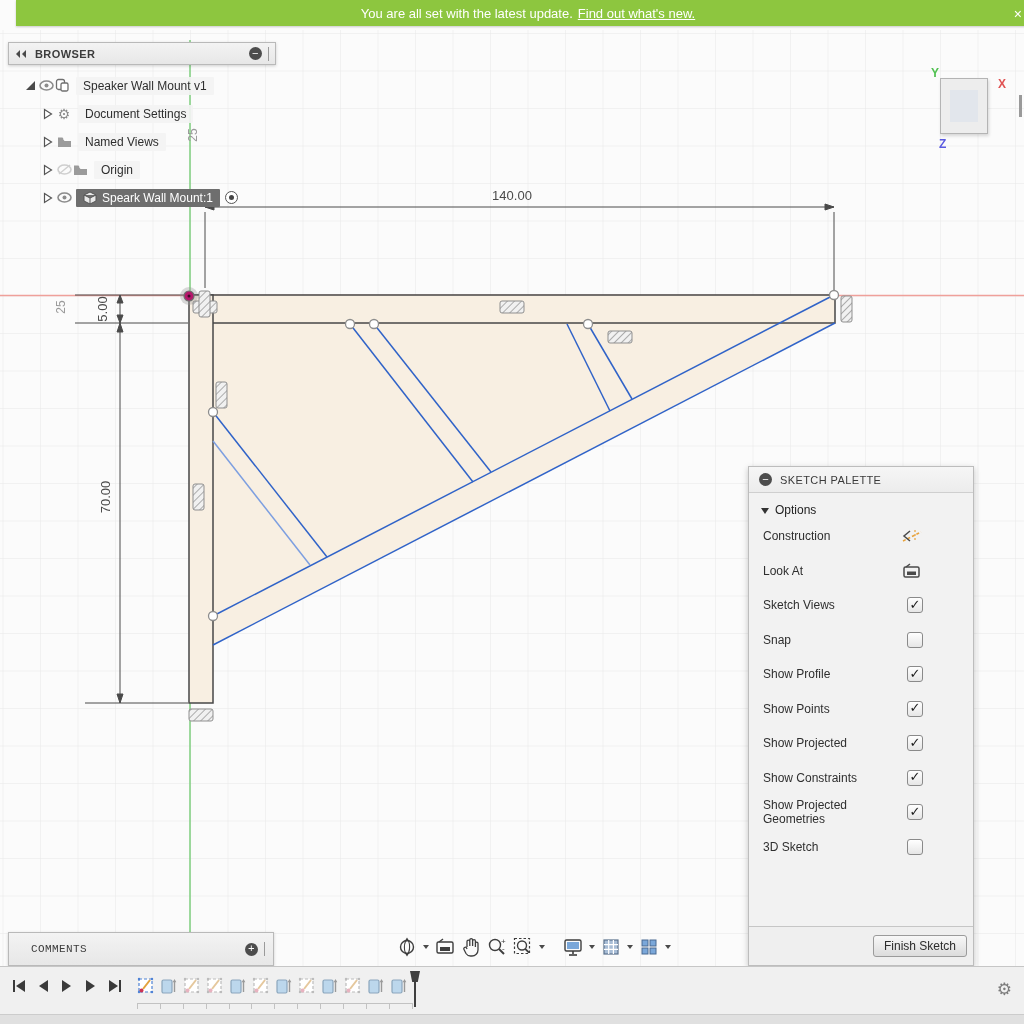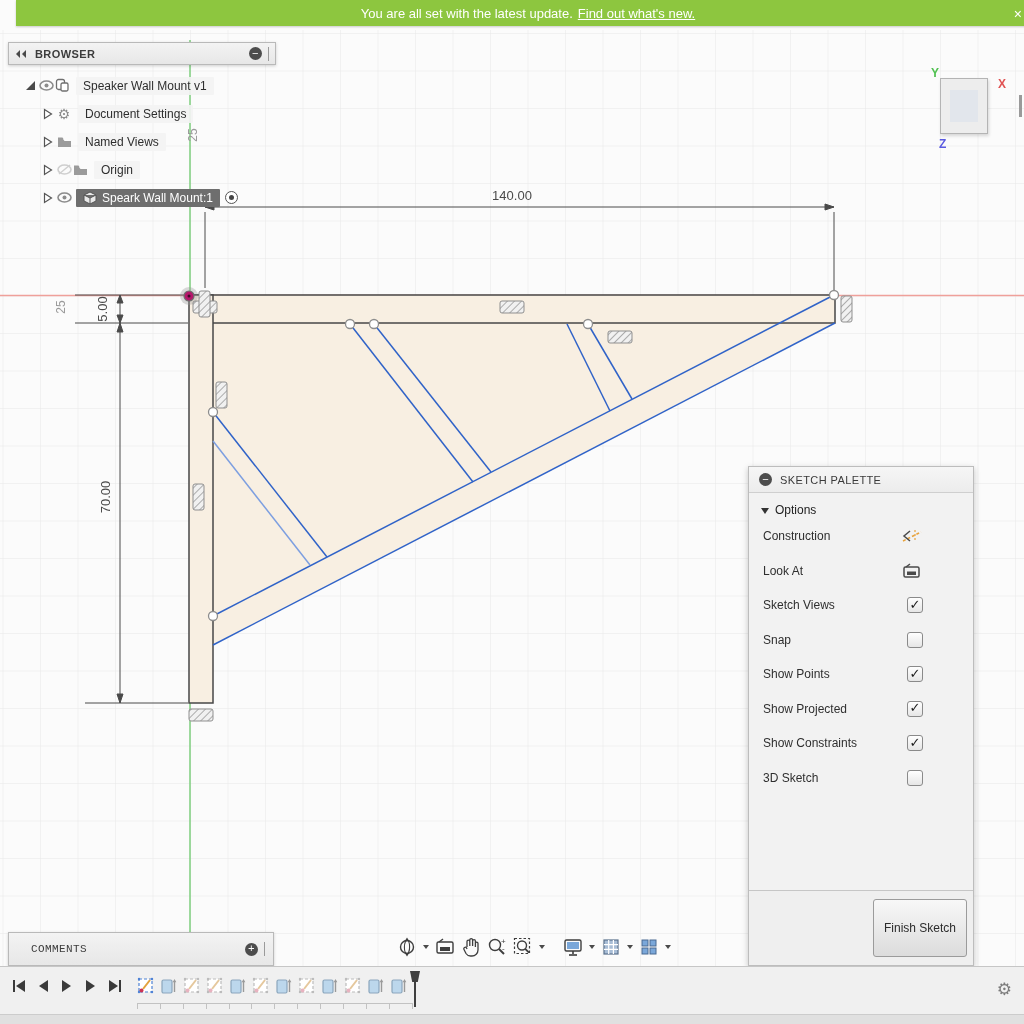--- a/index.html
+++ b/index.html
@@ -63,21 +63,21 @@
   #sp-rows { flex:1; }
   .sp-row { height:34.5px; display:flex; align-items:center; padding:0 50px 0 14px; }
   .sp-label { flex:1; }
   .checkbox { width:16px; height:16px; border:1px solid #8a8a8a; border-radius:3px;
               background:linear-gradient(#ffffff,#e6e6e6); display:inline-flex; align-items:center;
               justify-content:center; font-size:13px; color:#1a1a1a; cursor:pointer; }
   .checkbox.checked::after { content:"✓"; margin-top:-2px; }
   .sp-icon { width:22px; height:18px; display:inline-flex; align-items:center; justify-content:center; cursor:pointer; }
   #sp-footer { border-top:1px solid #c6c6c6; padding:8px 6px; display:flex; justify-content:flex-end; background:#efefef; }
   #finish-sketch { font-size:12px; color:#2c2c2c; background:linear-gradient(#f8f8f8,#dcdcdc);
-                   border:1px solid #9b9b9b; border-radius:3px; padding:21px 10px; cursor:pointer; }
+                   border:1px solid #9b9b9b; border-radius:3px; padding:3px 10px; cursor:pointer; }
 
   
   #comments-bar { position:absolute; left:8px; top:932px; width:266px; height:26px; z-index:30; padding:16px 8px;font-family:Liberation Mono, monospace; }
   #comments-bar .title { margin-left:14px; }
   #comments-bar .spacer { flex:1; }
 
   
   #nav-toolbar { position:absolute; left:396px; top:934px; height:26px; z-index:30; display:flex;
                  align-items:center; gap:4px; }
   .nav-btn { display:inline-flex; align-items:center; justify-content:center; width:22px; height:22px; cursor:pointer; }
@@ -347,29 +347,37 @@
         </div>
         <div class="sp-row">
           <span class="sp-label">Sketch Views</span>
           <span class="checkbox checked"></span>
         </div>
         <div class="sp-row">
           <span class="sp-label">Snap</span>
           <span class="checkbox"></span>
         </div>
         <div class="sp-row">
+          <span class="sp-label">Show Profile</span>
+          <span class="checkbox checked"></span>
+        </div>
+        <div class="sp-row">
           <span class="sp-label">Show Points</span>
           <span class="checkbox checked"></span>
         </div>
         <div class="sp-row">
           <span class="sp-label">Show Projected</span>
           <span class="checkbox checked"></span>
         </div>
         <div class="sp-row">
           <span class="sp-label">Show Constraints</span>
+          <span class="checkbox checked"></span>
+        </div>
+        <div class="sp-row">
+          <span class="sp-label">Show Projected Geometries</span>
           <span class="checkbox checked"></span>
         </div>
         <div class="sp-row">
           <span class="sp-label">3D Sketch</span>
           <span class="checkbox"></span>
         </div>
       </div>
     <div id="sp-footer">
       <button id="finish-sketch">Finish Sketch</button>
     </div>

